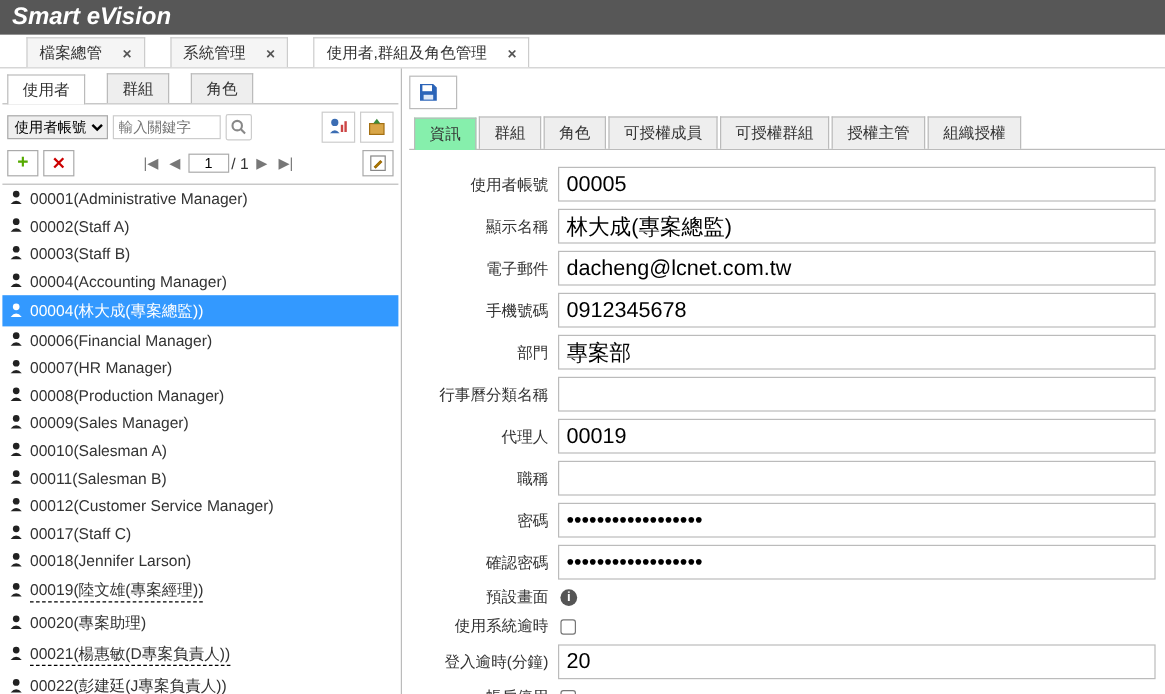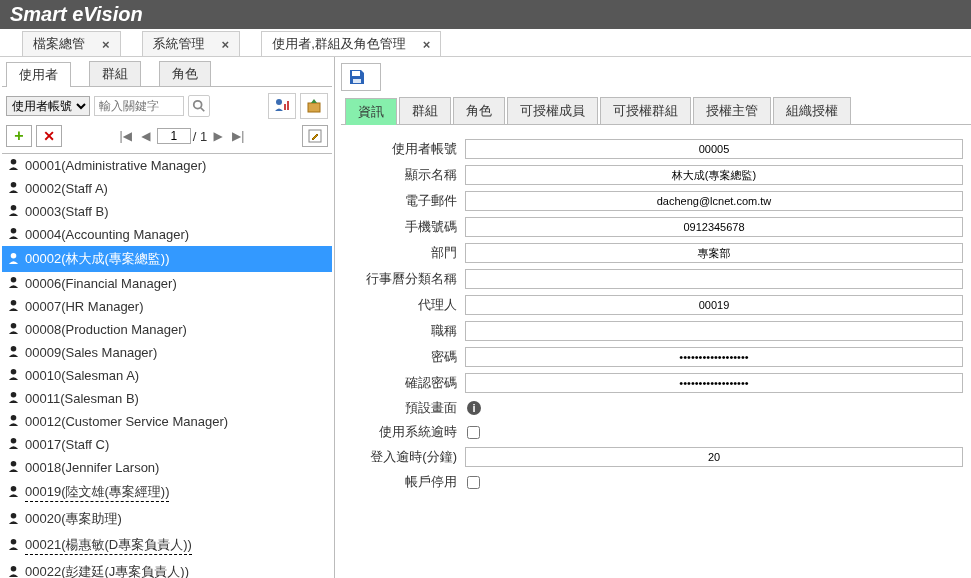--- a/index.html
+++ b/index.html
@@ -34,21 +34,21 @@
   .ui-text { padding-top:1px; }
   .ui-underline { border-bottom: 1px dashed #000; }
   .right-panel { flex: 1; padding: 6px 0 0 6px; }
   .save-row { border: 1px solid #bbb; padding: 4px 6px; margin-bottom: 6px; width: 40px; }
   .detail-tabs { display: flex; border-bottom: 1px solid #bbb; padding-left: 4px; }
   .detail-tab { border: 1px solid #bbb; border-bottom: none; padding: 4px 12px; background: #eee; margin-right: 2px; cursor:pointer; }
   .detail-tab.active { background: #86efac; position: relative; top: 1px; }
   .form-area { padding: 14px 4px 4px 4px; }
   .form-row { display: flex; align-items: center; margin-bottom: 6px; }
   .form-label { width: 120px; text-align: right; padding-right: 8px; }
-  .form-input { flex: 1; border: 1px solid #bbb; padding: 3px 6px; font-size: 11px; margin-right: 4px; text-align: center; }
+  .form-input { flex: 1; border: 1px solid #bbb; padding: 3px 6px; font-size: 18px; margin-right: 4px; }
   .form-checkbox { margin-left: 2px; }
   .info-icn { display:inline-block; width:14px; height:14px; border-radius:50%; background:#555; color:#fff; text-align:center; font-size:11px; font-weight:bold; line-height:14px; margin-left:2px; }
   svg { display:block; }
 </style>
 </head>
 <body>
 
 <div class="header-bar">Smart eVision</div>
 
 <div class="tabs-row" id="main-tabs">
@@ -163,21 +163,21 @@
           </span>
           <span class="ui-text">00004(Accounting Manager)</span>
         </div>
         <div class="user-item selected">
           <span class="ui-icon">
             <svg width="13" height="13" viewBox="0 0 14 14">
               <circle cx="7" cy="4" r="3" fill="#fff"></circle>
               <path d="M2 13 q5 -6 10 0 z" fill="#fff"></path>
             </svg>
           </span>
-          <span class="ui-text">00002(林大成(專案總監))</span>
+          <span class="ui-text">00004(林大成(專案總監))</span>
         </div>
         <div class="user-item">
           <span class="ui-icon">
             <svg width="13" height="13" viewBox="0 0 14 14">
               <circle cx="7" cy="4" r="3" fill="#222"></circle>
               <path d="M2 13 q5 -6 10 0 z" fill="#222"></path>
             </svg>
           </span>
           <span class="ui-text">00006(Financial Manager)</span>
         </div>

